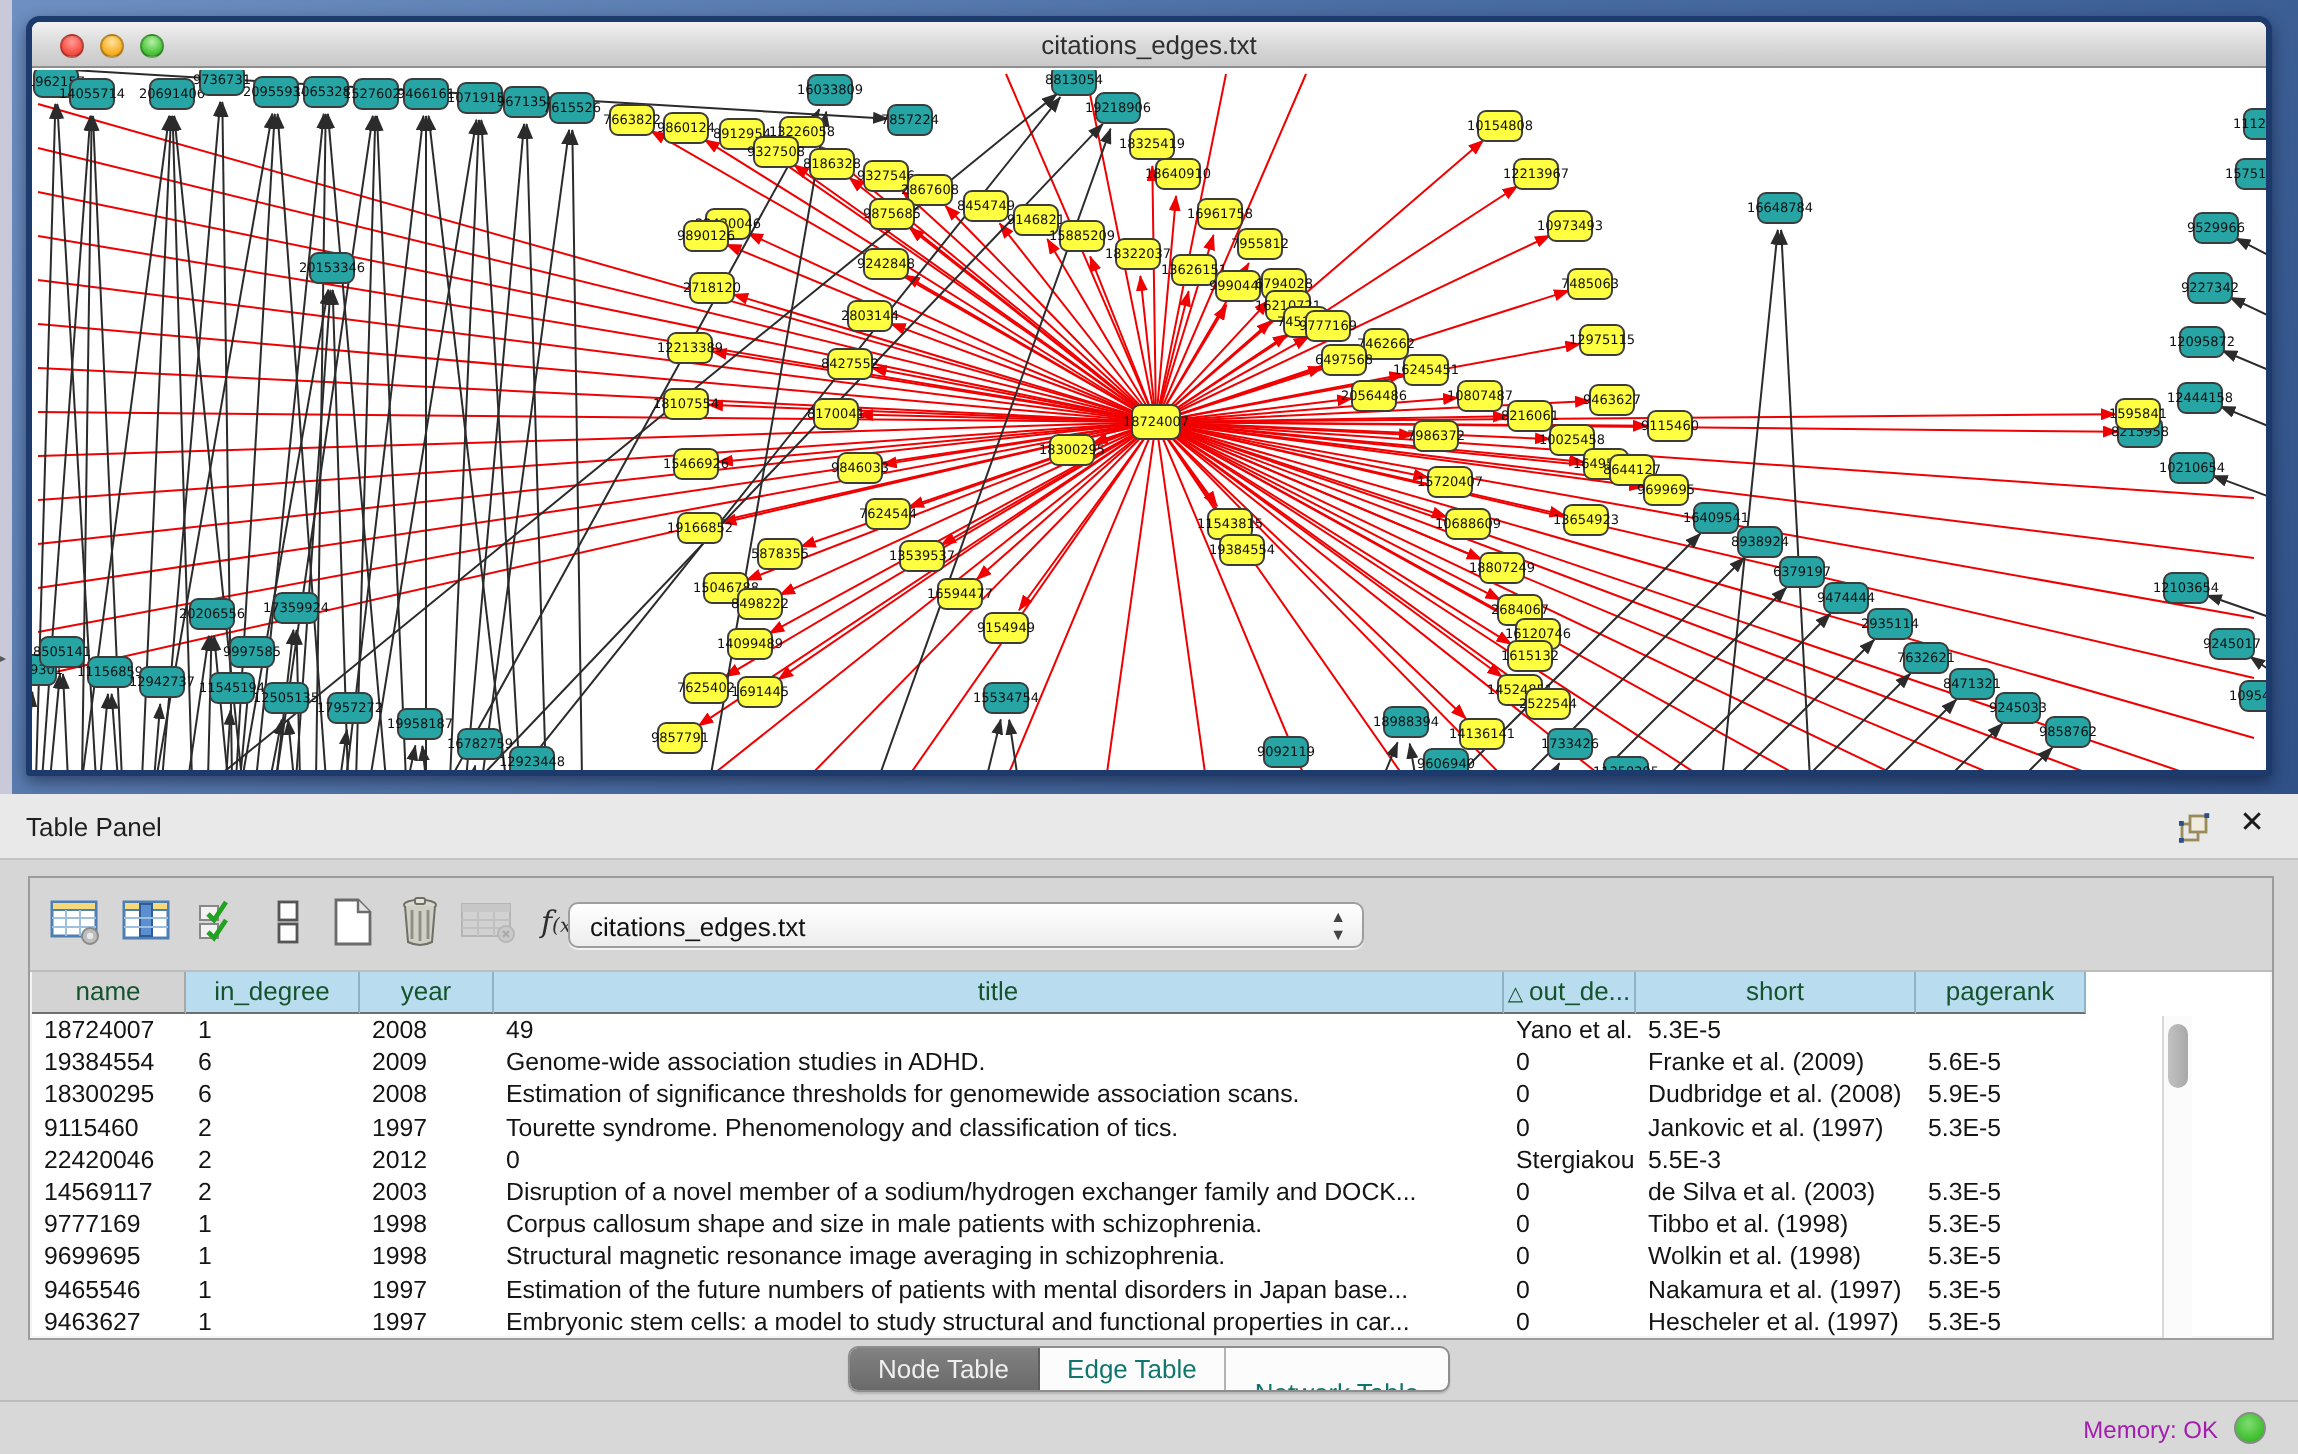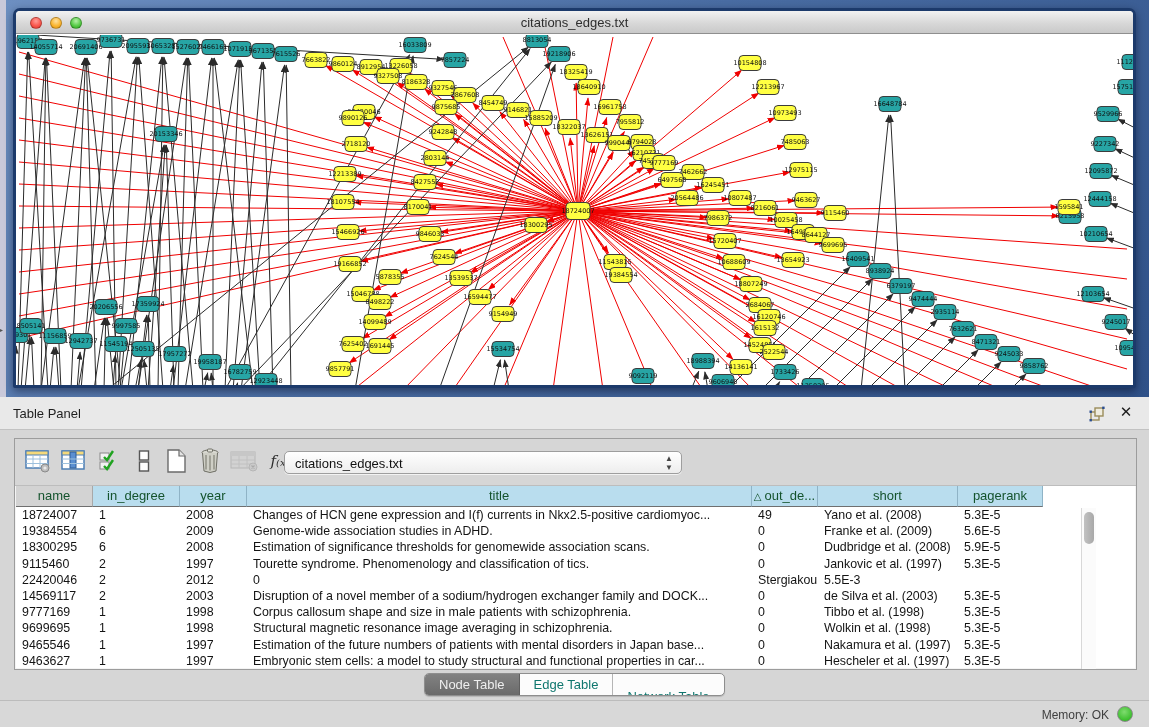--- a/index.html
+++ b/index.html
@@ -70,21 +70,21 @@
   #tabs { position:absolute; left:424px; top:276px; height:23px; display:flex;
     border:1px solid #8e8e8e; border-radius:5px; overflow:hidden; background:#fcfcfc;
     box-shadow:0 1px 1px rgba(0,0,0,.15);justify-content:flex-end; }
   .tab { height:100%; font-size:13px; line-height:21px; text-align:center; padding:0 14px;
     color:#0f766e; border-right:1px solid #b5b5b5; }
   .tab:last-child { border-right:none;margin-top:12px; }
   .tab.active { background:linear-gradient(#828282,#6a6a6a); color:#efefef; border-right:1px solid #5f5f5f; }
 
   #status-bar { position:absolute; left:0; top:303px; width:100%; height:27px; background:#d8d8d8;
     border-top:1px solid #bcbcbc; }
-  #status-bar .mem { position:absolute; right:40px; top:7px; font-size:12px; color:#404040; }
+  #status-bar .mem { position:absolute; right:40px; top:7px; font-size:12px; color:#a21caf; }
   #mem-dot { position:absolute; right:16px; top:5px; width:16px; height:16px; border-radius:50%;
     border:1px solid #8a8a8a; background:radial-gradient(circle at 45% 35%, #7fdc6f, #3cbe2e 70%, #2aa01e); }
 </style>
 </head>
 <body>
 
 <div id="screen">
 
   <div id="desktop">
     <div id="desktop-blue"></div>
@@ -679,21 +679,20 @@
             <div class="cell">title</div>
             <div class="cell"><span class="sort">△</span>out_de...</div>
             <div class="cell">short</div>
             <div class="cell">pagerank</div>
           </div>
         <div id="grid-body">
             <div class="grid-row">
               <div class="cell">18724007</div>
               <div class="cell">1</div>
               <div class="cell">2008</div>
-              <div class="cell">Changes of HCN gene expression and I(f) currents in Nkx2.5-positive cardiomyoc...</div>
               <div class="cell">49</div>
               <div class="cell">Yano et al. (2008)</div>
               <div class="cell">5.3E-5</div>
             </div>
             <div class="grid-row">
               <div class="cell">19384554</div>
               <div class="cell">6</div>
               <div class="cell">2009</div>
               <div class="cell">Genome-wide association studies in ADHD.</div>
               <div class="cell">0</div>

